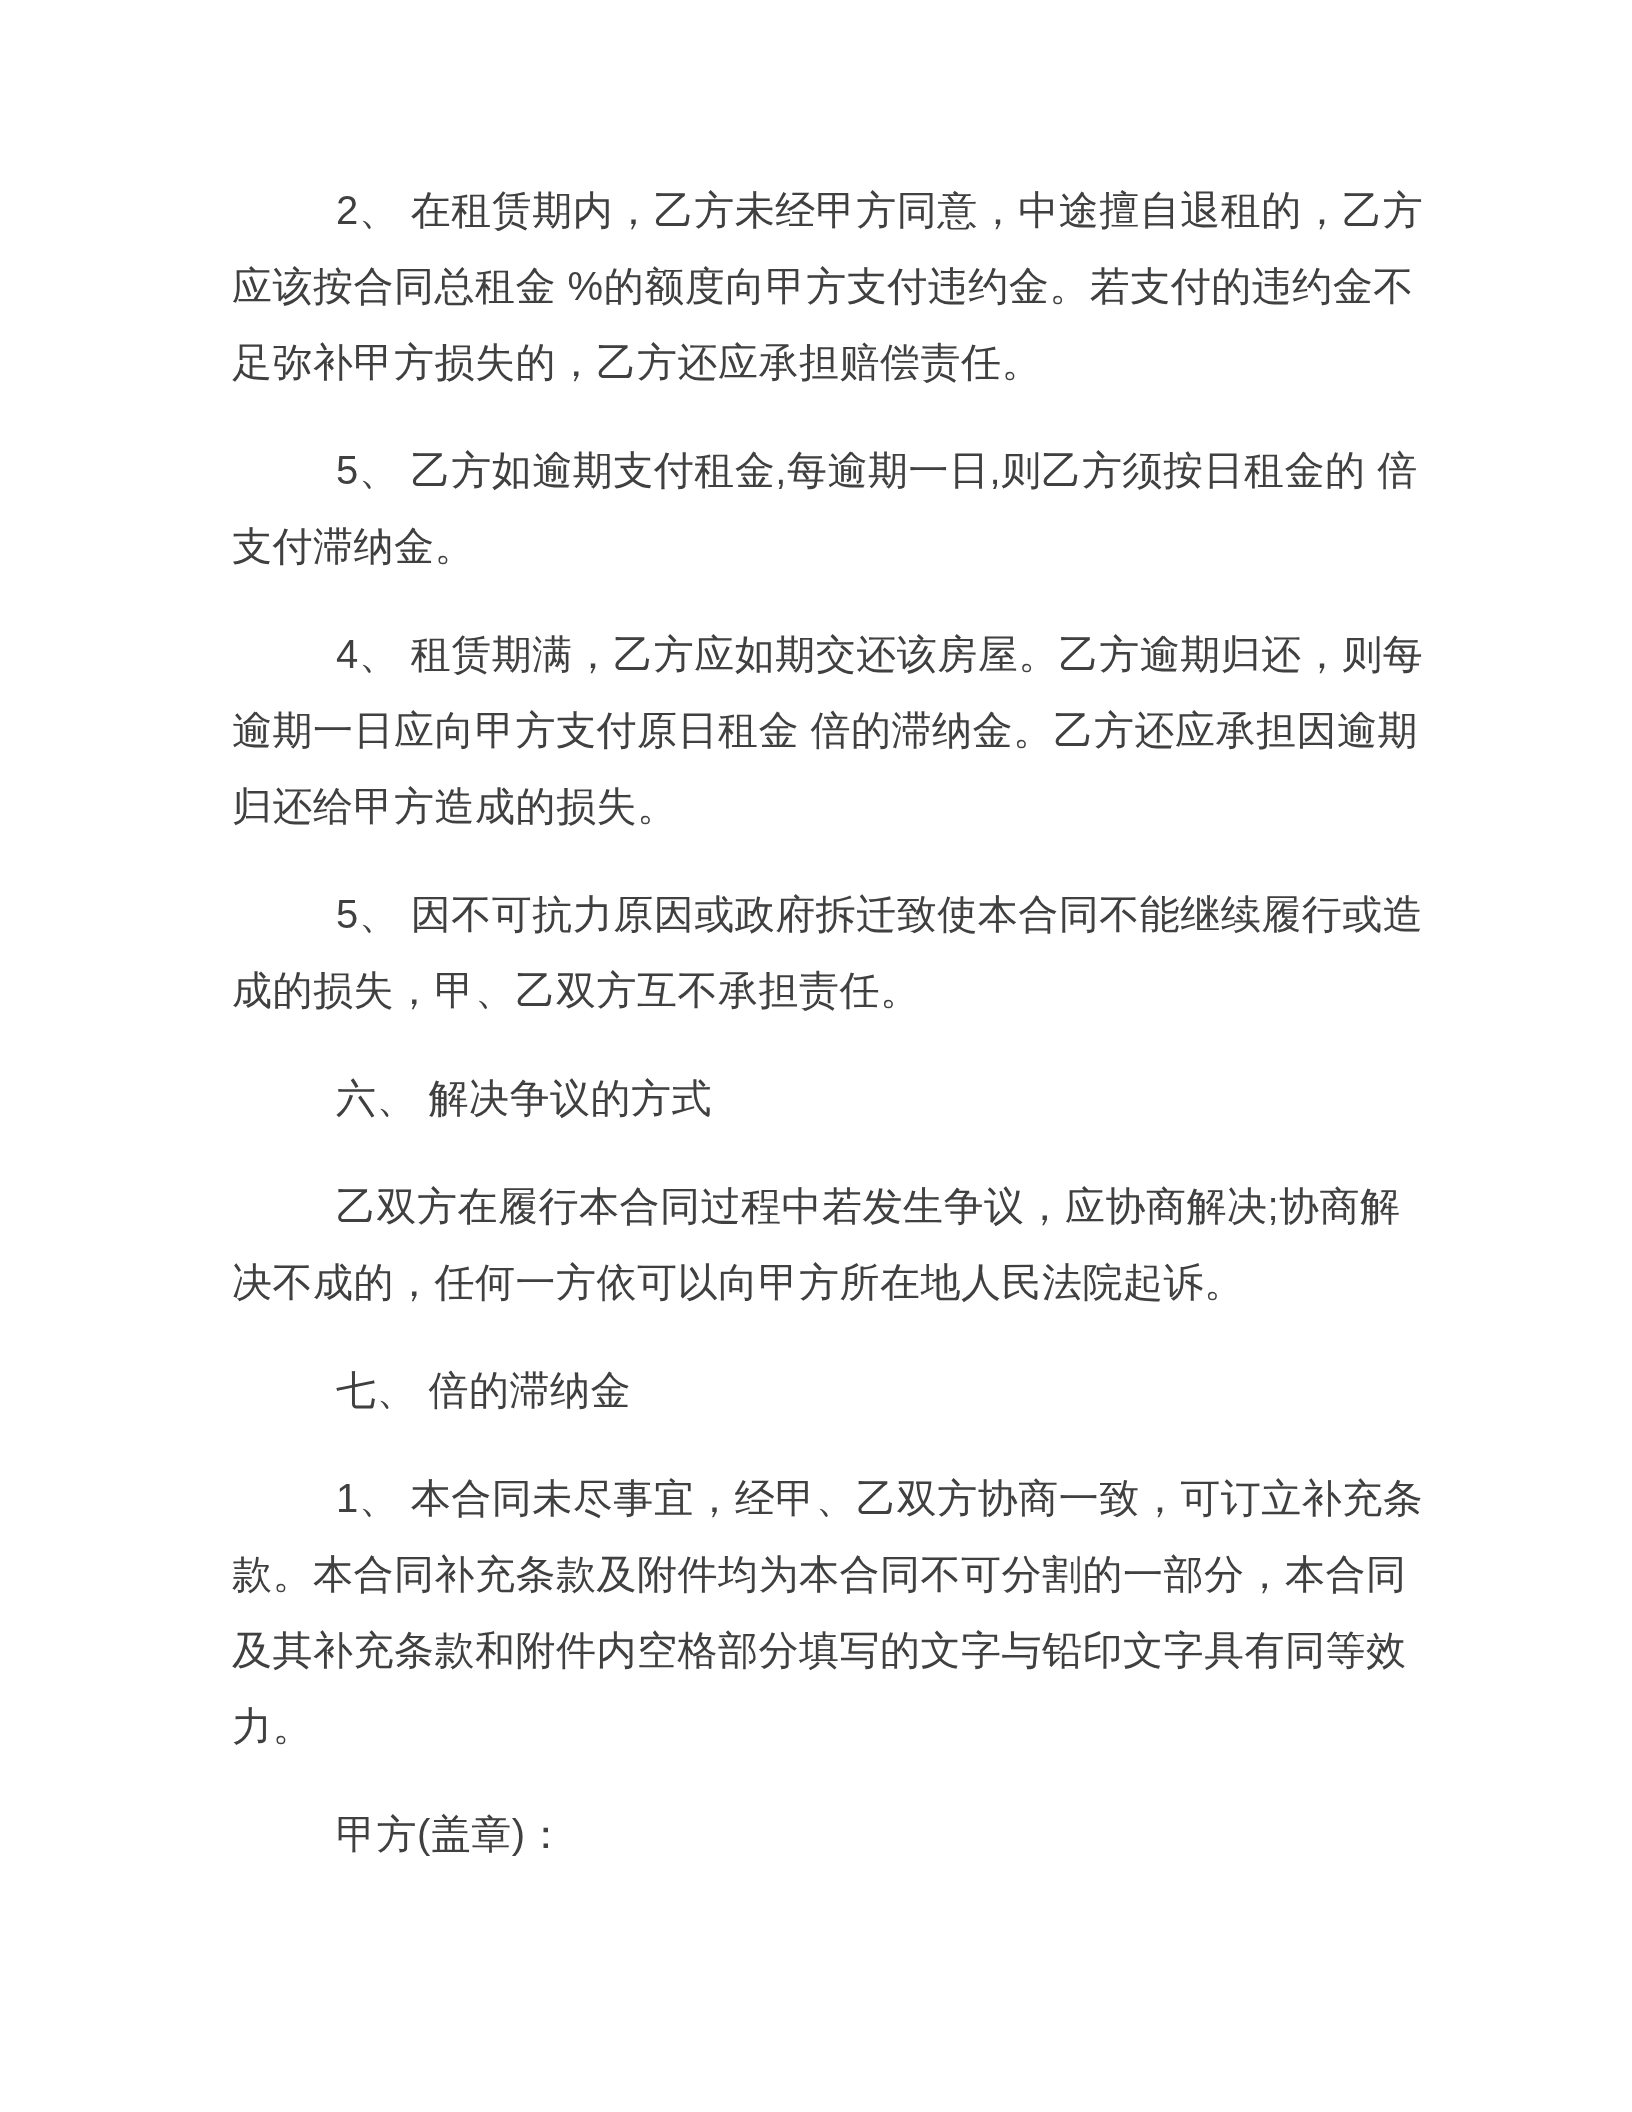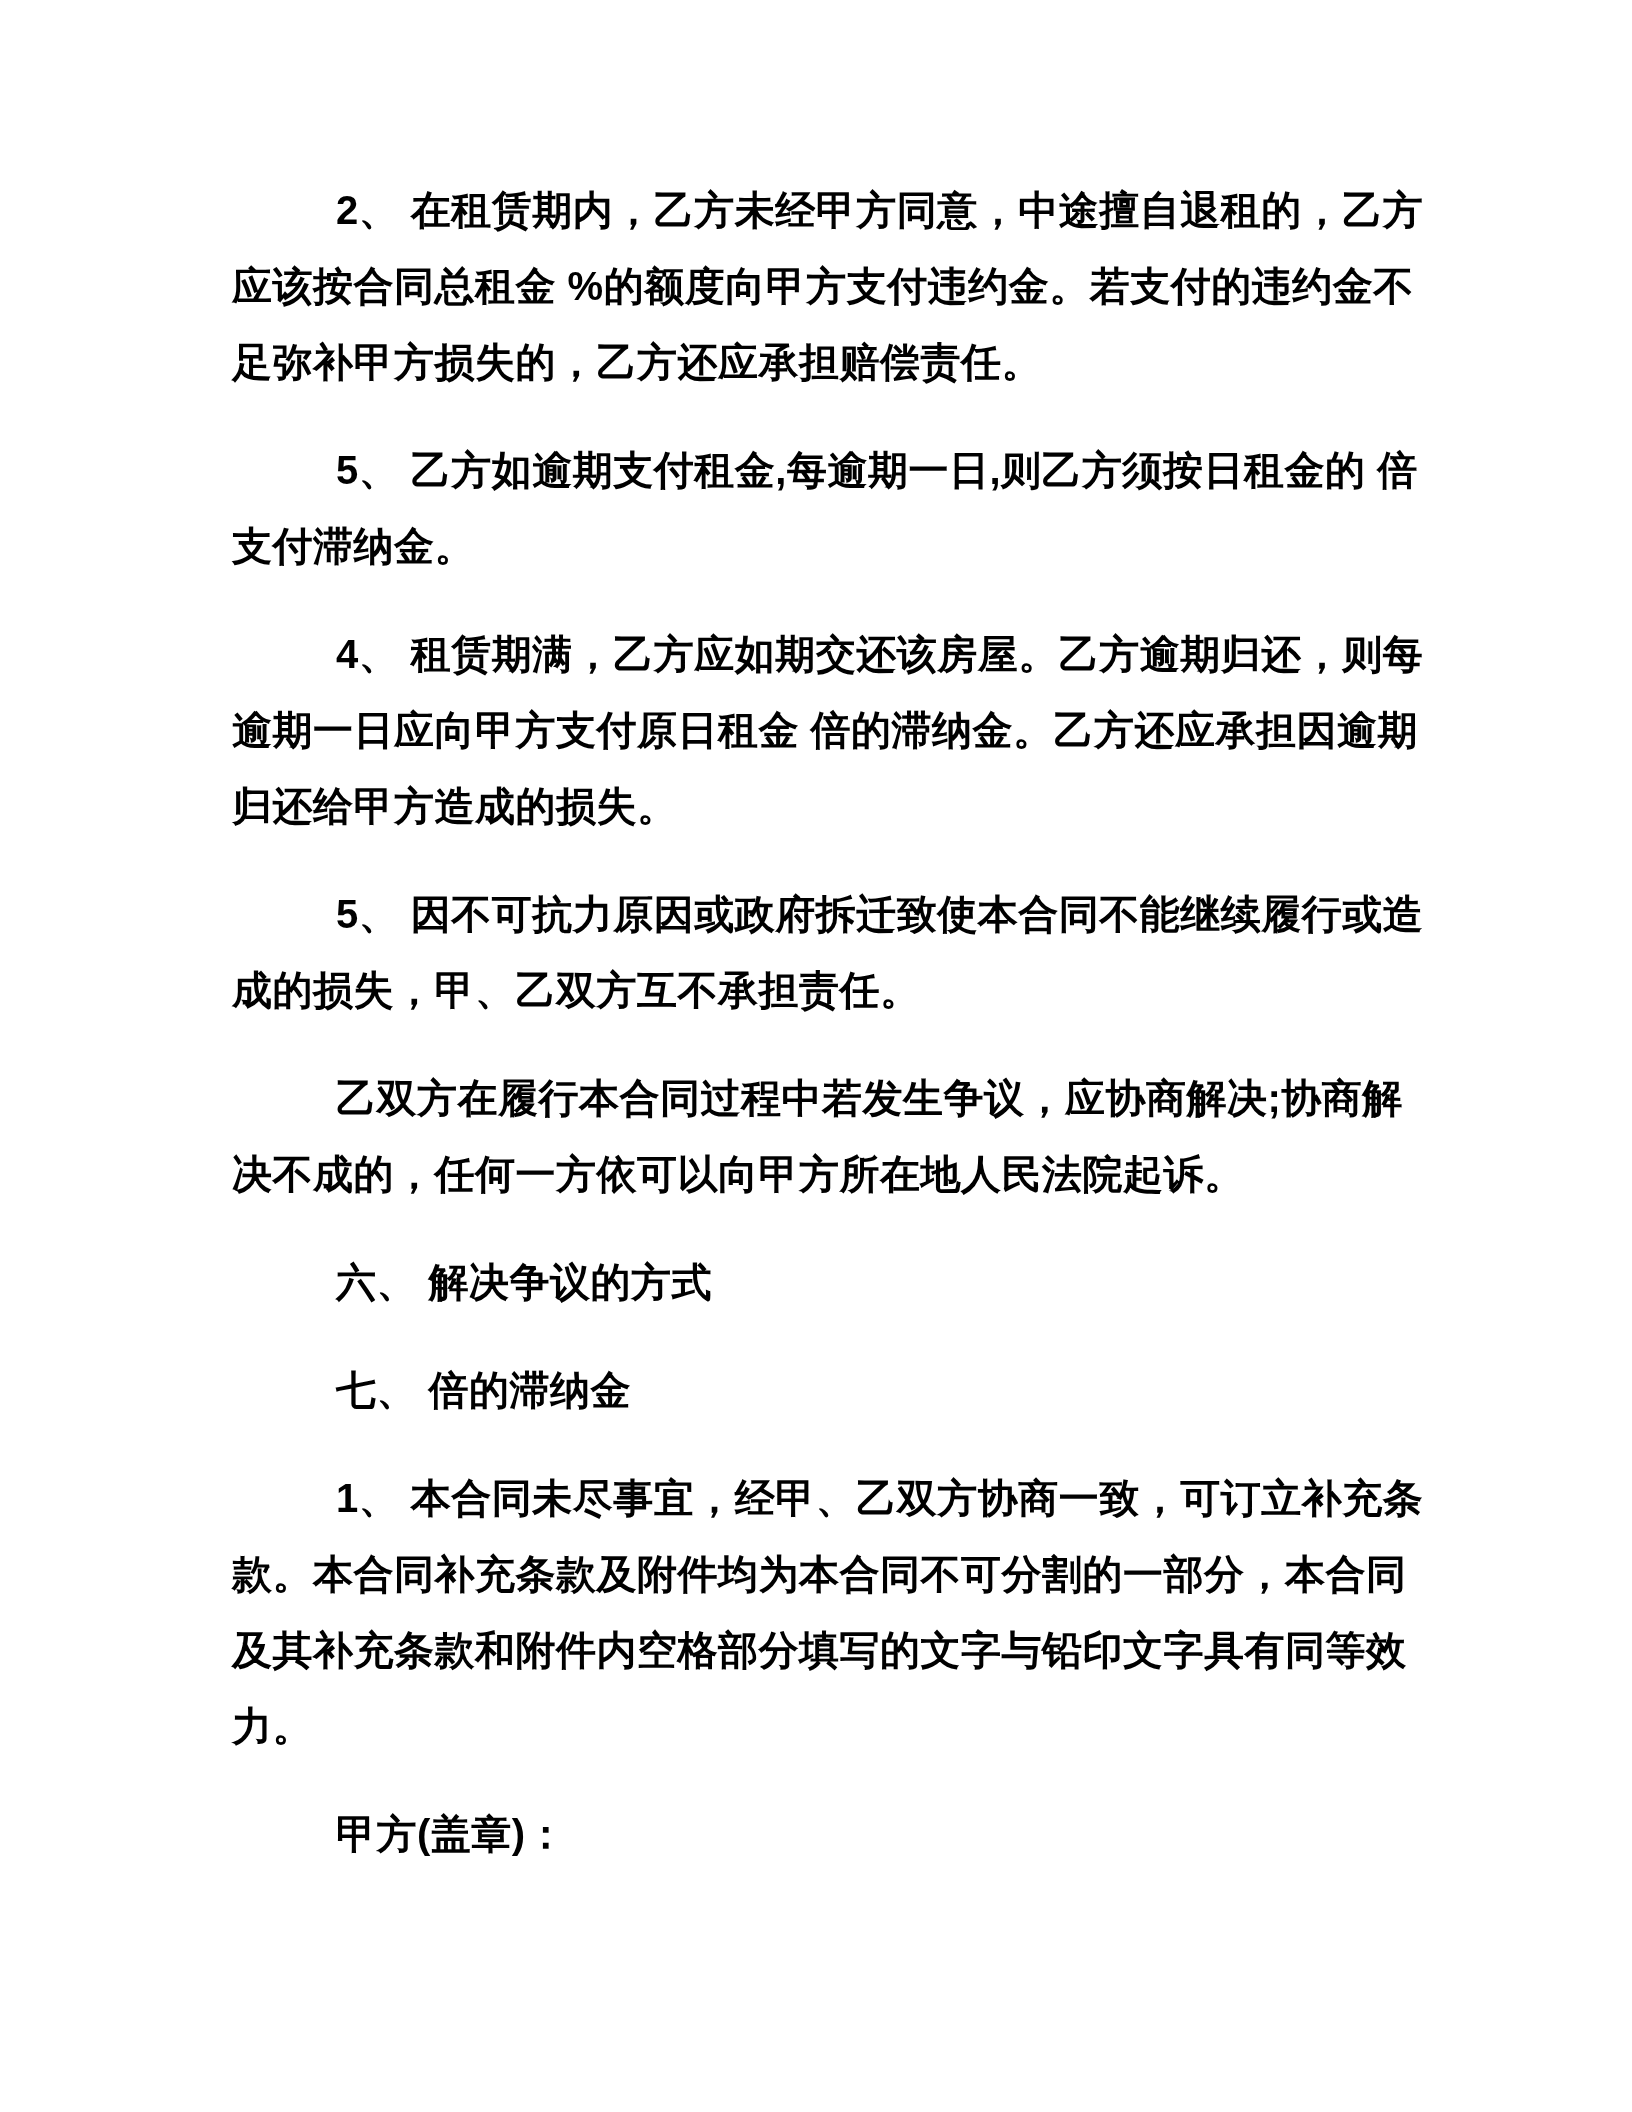--- a/index.html
+++ b/index.html
@@ -16,23 +16,23 @@
     position: relative;
     width: 1632px;
     height: 2112px;
     background: #ffffff;
   }
   .doc-body {
     position: absolute;
     left: 232px;
     top: 172px;
     width: 1206px;
-    color: #000000;
+    color: #404040;
     font-family: "Liberation Sans", "DejaVu Sans", sans-serif;
-    font-weight: 700;
+    font-weight: 400;
     font-size: 40px;
     line-height: 76px;
     text-align: left;
     letter-spacing: 0.5px;
   }
   .para {
     margin: 0 0 32px 0;
     text-indent: 104px;
     white-space: normal;
     word-break: break-all;
@@ -46,19 +46,19 @@
 </style>
 </head>
 <body>
 
 <div class="page">
   <div class="doc-body">
       <p class="para body">2、 在租赁期内，乙方未经甲方同意，中途擅自退租的，乙方应该按合同总租金 %的额度向甲方支付违约金。若支付的违约金不足弥补甲方损失的，乙方还应承担赔偿责任。</p>
       <p class="para body">5、 乙方如逾期支付租金,每逾期一日,则乙方须按日租金的 倍支付滞纳金。</p>
       <p class="para body">4、 租赁期满，乙方应如期交还该房屋。乙方逾期归还，则每逾期一日应向甲方支付原日租金 倍的滞纳金。乙方还应承担因逾期归还给甲方造成的损失。</p>
       <p class="para body">5、 因不可抗力原因或政府拆迁致使本合同不能继续履行或造成的损失，甲、乙双方互不承担责任。</p>
+      <p class="para heading">六、 解决争议的方式</p>
       <p class="para body">乙双方在履行本合同过程中若发生争议，应协商解决;协商解决不成的，任何一方依可以向甲方所在地人民法院起诉。</p>
-      <p class="para heading">六、 解决争议的方式</p>
       <p class="para heading">七、 倍的滞纳金</p>
       <p class="para body">1、 本合同未尽事宜，经甲、乙双方协商一致，可订立补充条款。本合同补充条款及附件均为本合同不可分割的一部分，本合同及其补充条款和附件内空格部分填写的文字与铅印文字具有同等效力。</p>
       <p class="para signature">甲方(盖章)：</p>
     </div>
 </div>
 
 </body></html>

